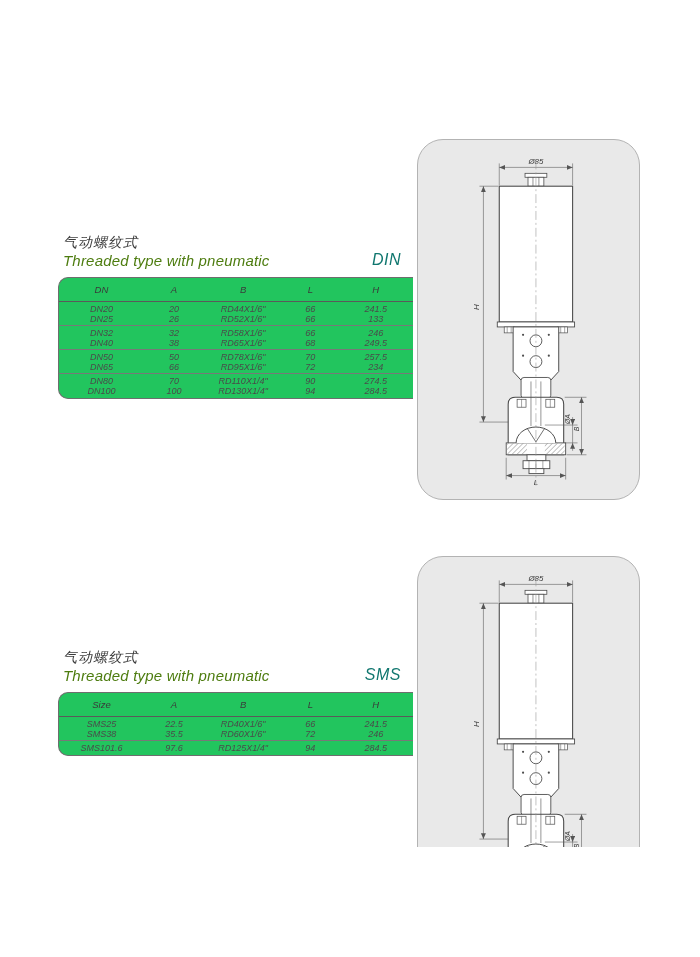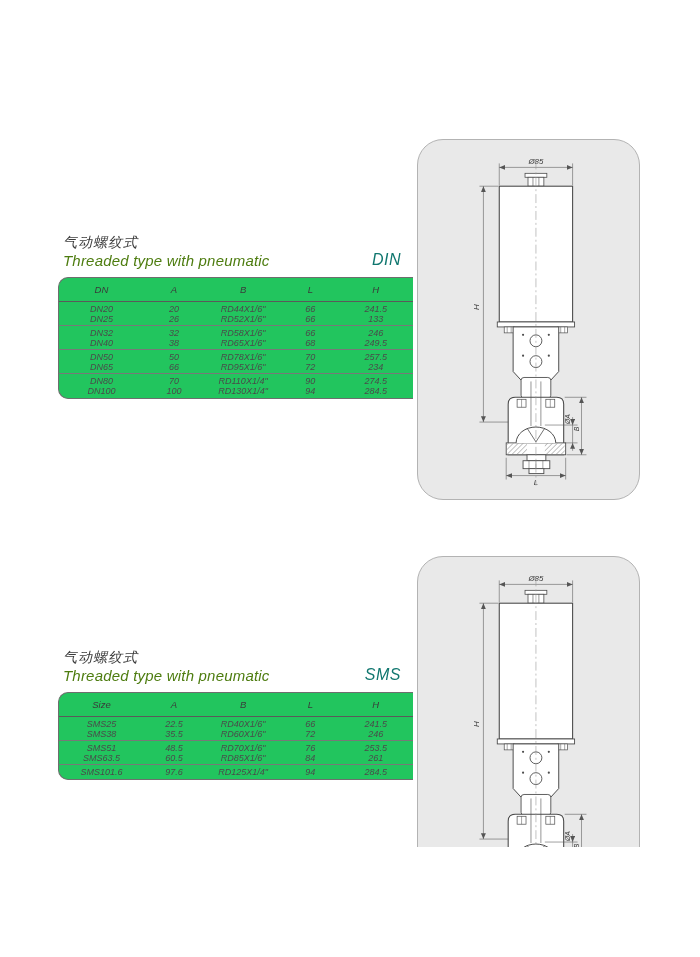--- a/index.html
+++ b/index.html
@@ -258,36 +258,20 @@
             <div class="cell">241.5</div>
           </div>
           <div class="trow">
             <div class="cell">SMS38</div>
             <div class="cell">35.5</div>
             <div class="cell">RD60X1/6"</div>
             <div class="cell">72</div>
             <div class="cell">246</div>
           </div>
         </div>
-        <div class="tgroup">
-          <div class="trow">
-            <div class="cell">SMS51</div>
-            <div class="cell">48.5</div>
-            <div class="cell">RD70X1/6"</div>
-            <div class="cell">76</div>
-            <div class="cell">253.5</div>
-          </div>
-          <div class="trow">
-            <div class="cell">SMS63.5</div>
-            <div class="cell">60.5</div>
-            <div class="cell">RD85X1/6"</div>
-            <div class="cell">84</div>
-            <div class="cell">261</div>
-          </div>
-        </div>
         <div class="tgroup last">
           <div class="trow">
             <div class="cell">SMS101.6</div>
             <div class="cell">97.6</div>
             <div class="cell">RD125X1/4"</div>
             <div class="cell">94</div>
             <div class="cell">284.5</div>
           </div>
         </div>
       </div>

